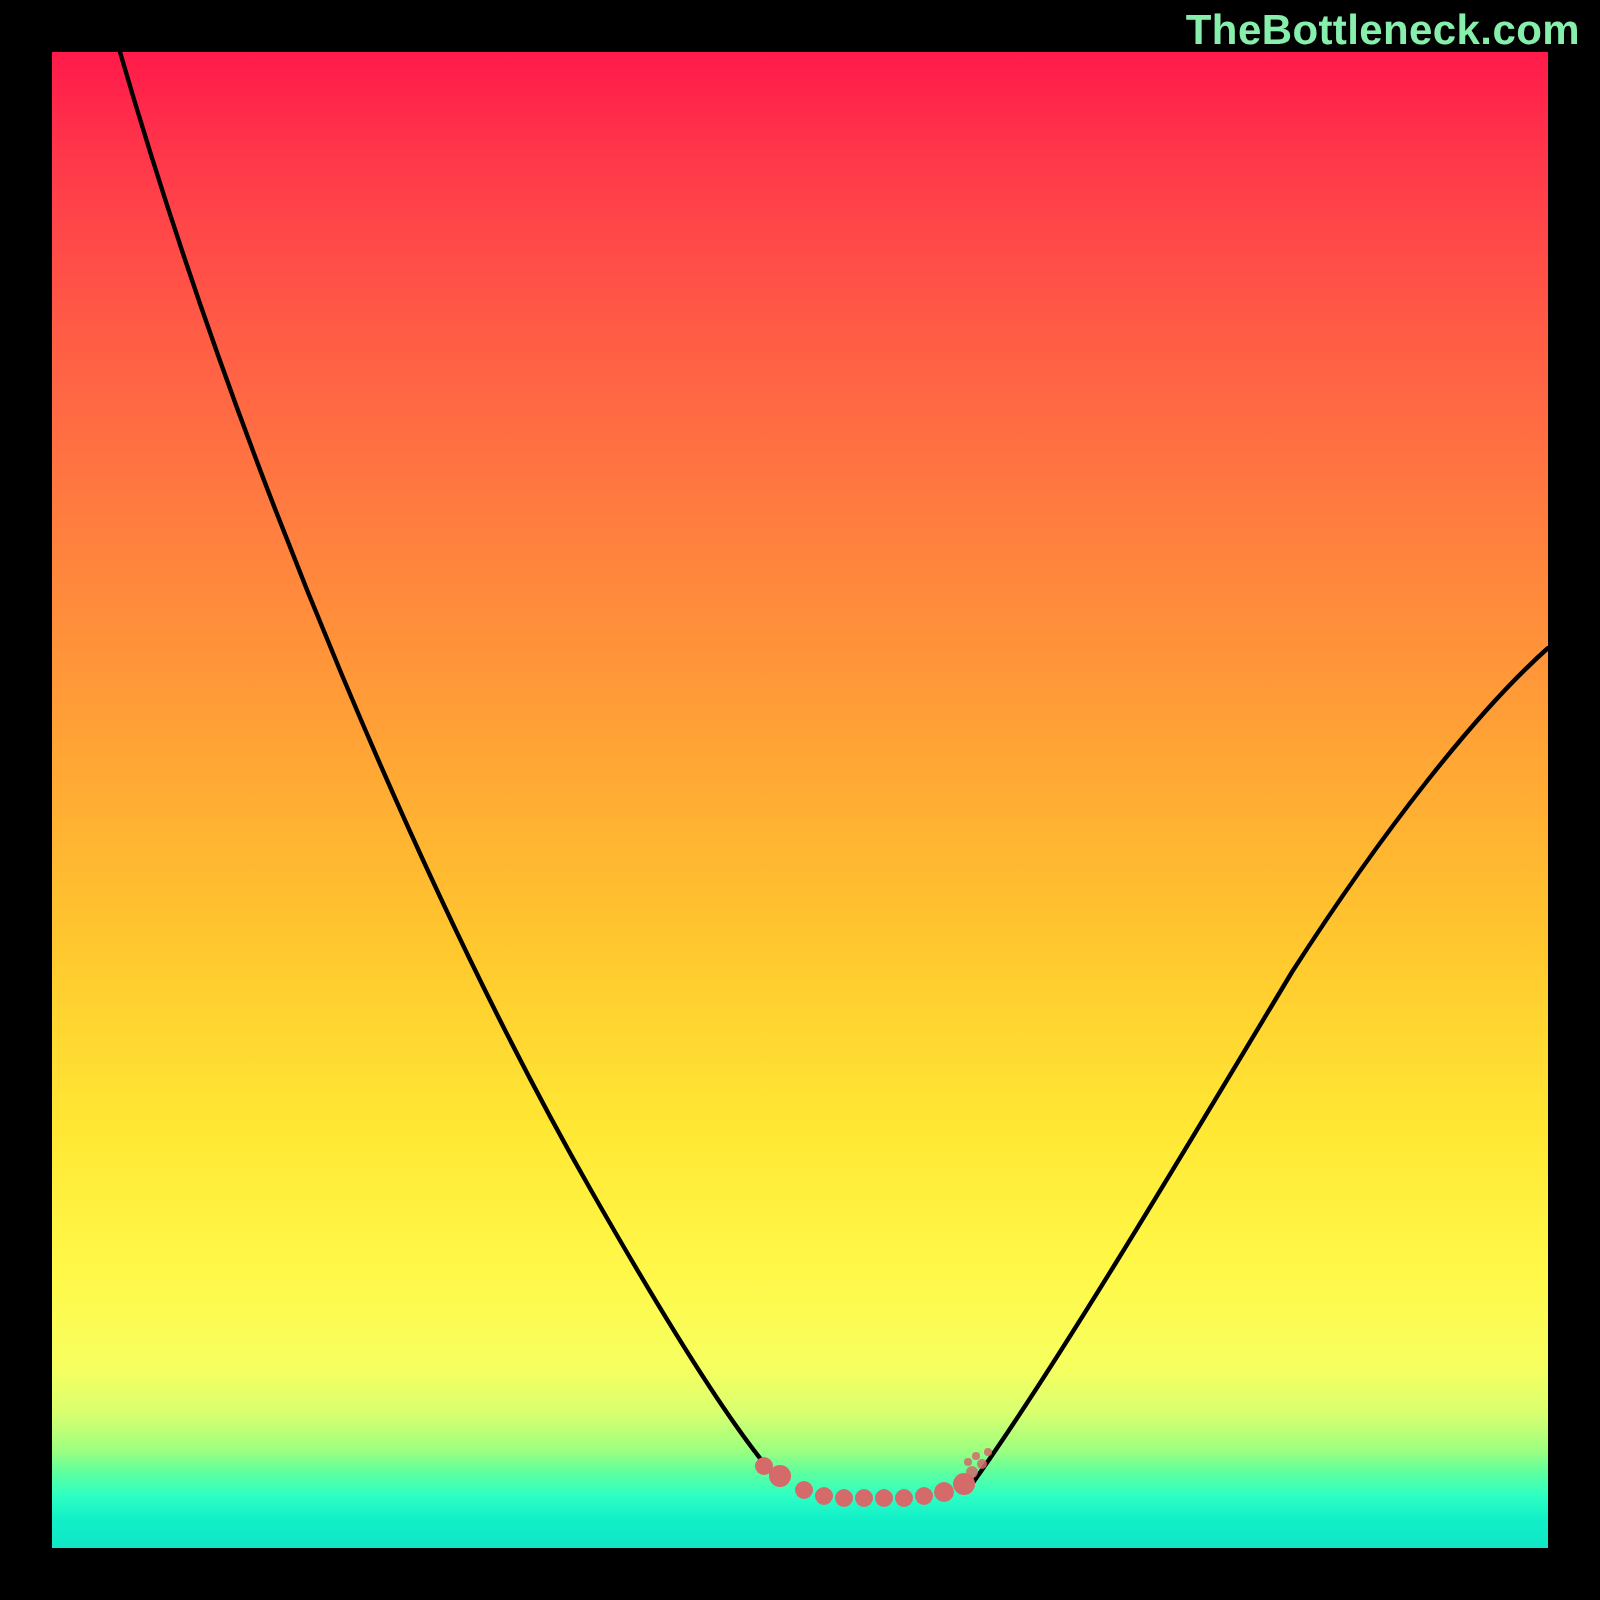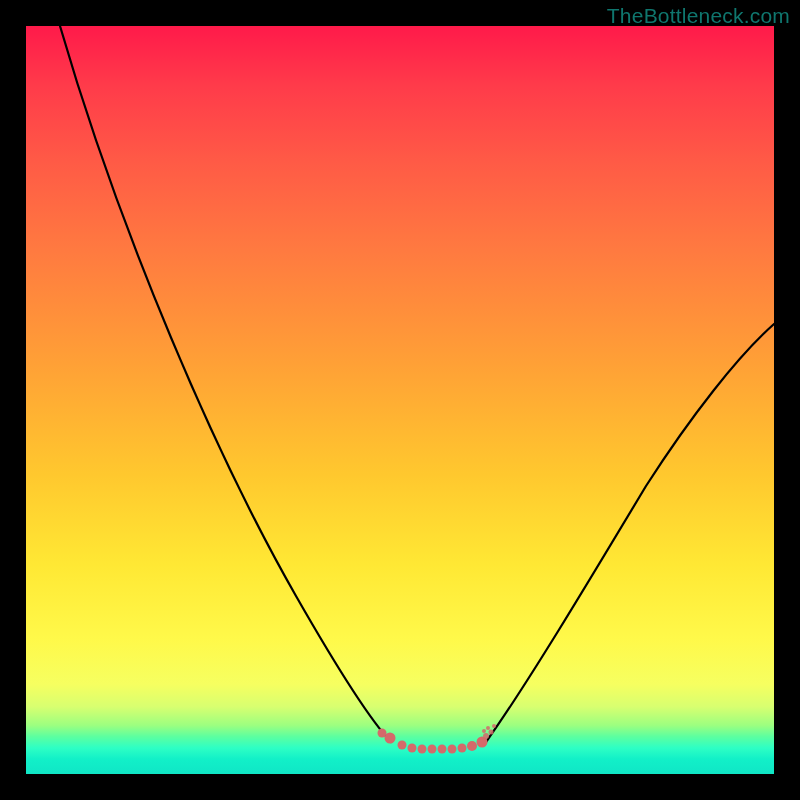--- a/index.html
+++ b/index.html
@@ -34,23 +34,23 @@
       #5cffa0 95%,
       #2effc4 96.5%,
       #12f0c8 98%,
       #10e6c6 100%
     );
   }
   .watermark {
     position: absolute;
     top: 4px;
     right: 10px;
-    color: #0f766e;
+    color: #86efac;
     font-size: 21px;
-    font-weight: 400;
+    font-weight: 700;
     letter-spacing: 0.2px;
     user-select: none;
   }
   svg.curve {
     position: absolute;
     left: 0;
     top: 0;
     width: 748px;
     height: 748px;
     overflow: visible;

